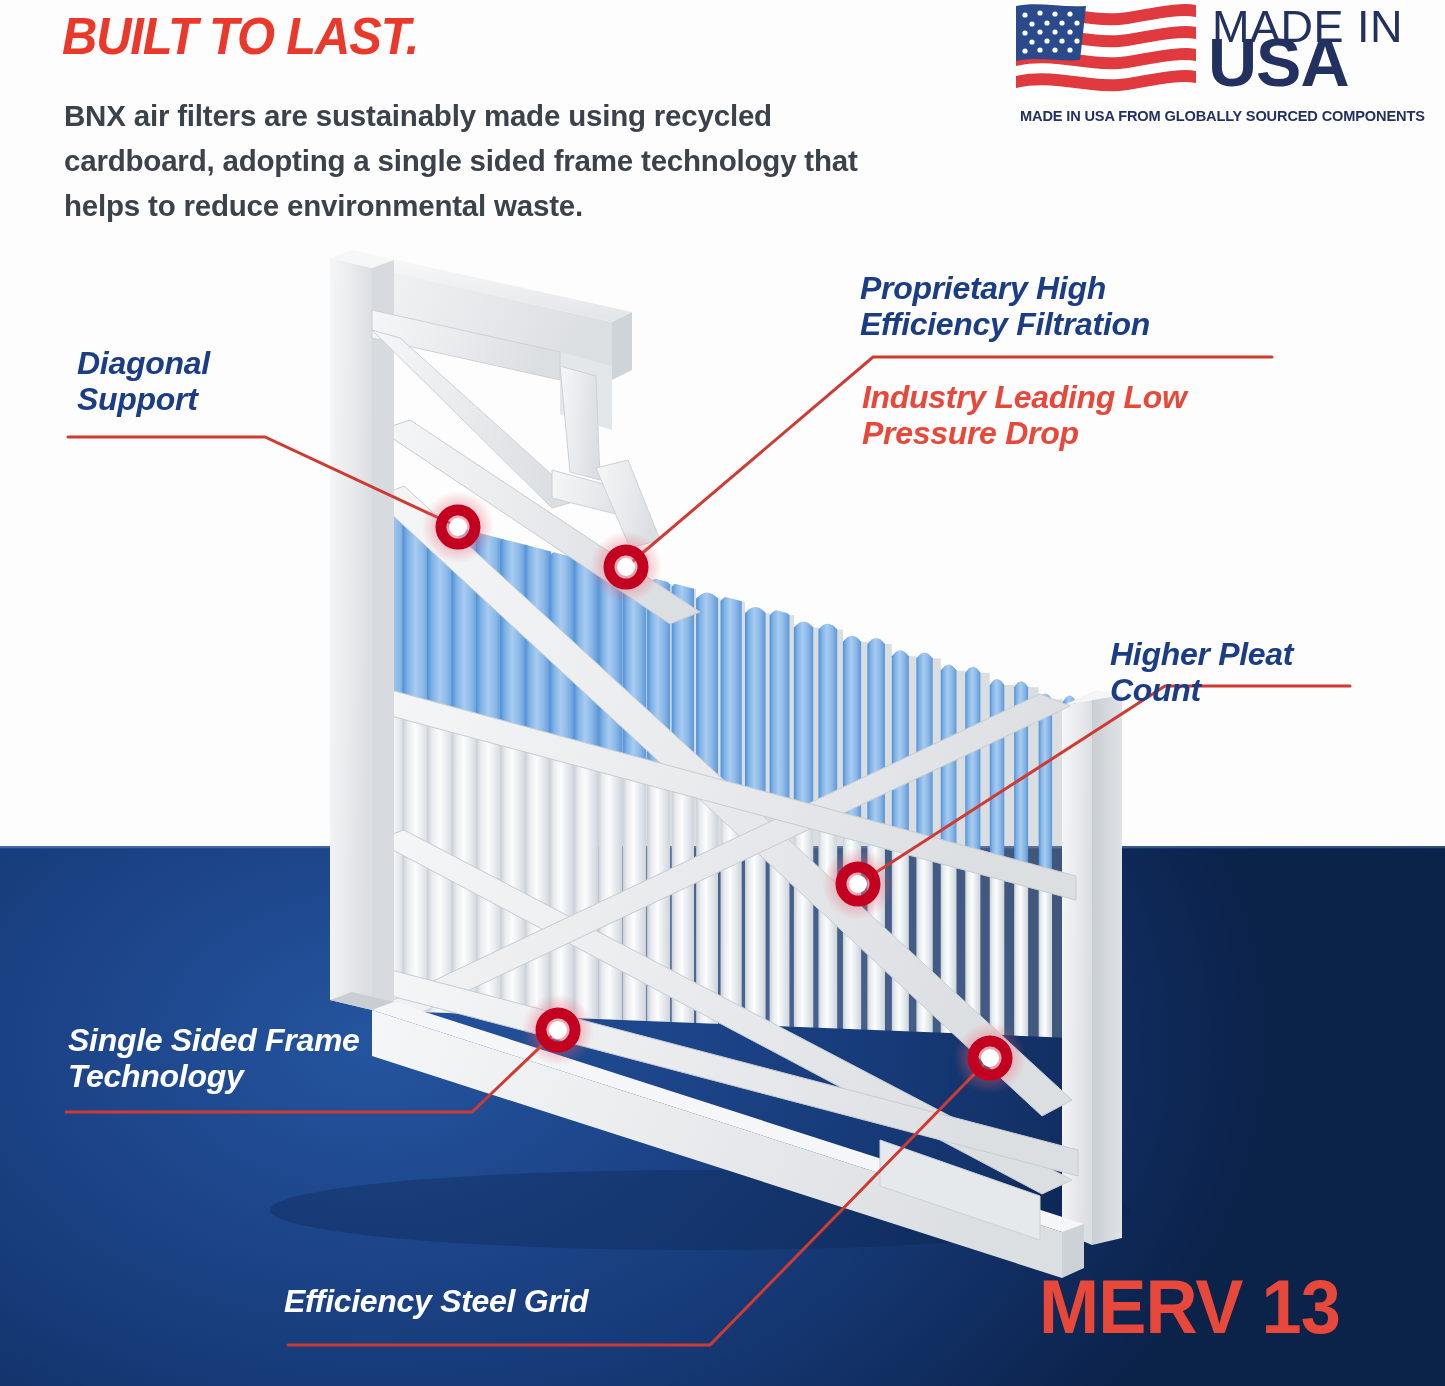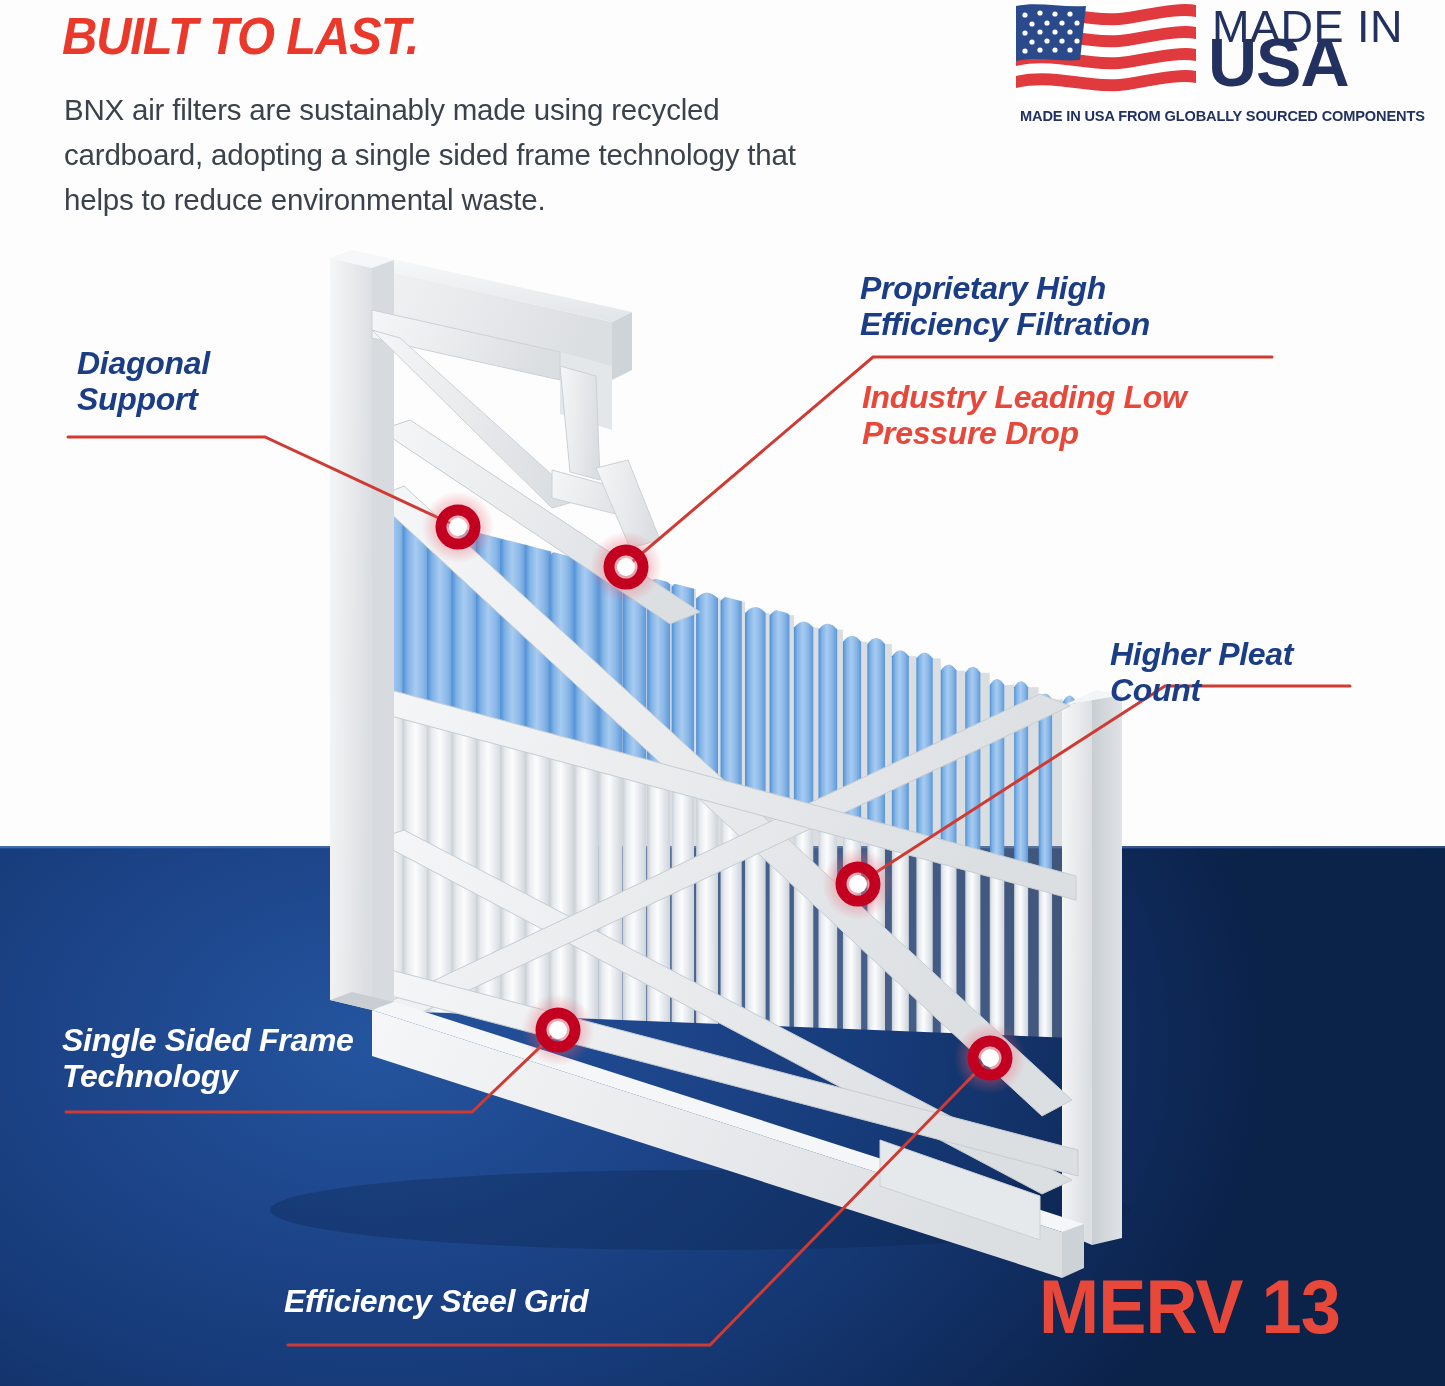--- a/index.html
+++ b/index.html
@@ -21,23 +21,23 @@
 
   
   .headline{
     position:absolute;left:62px;top:6px;
     font-size:52px;font-weight:bold;font-style:italic;
     letter-spacing:-1.2px;color:#ea392b;
     transform:scaleX(.94);transform-origin:left center;
     white-space:nowrap;
   }
   .body-copy{
-    position:absolute;left:64px;top:88px;width:800px;
+    position:absolute;left:64px;top:94px;width:800px;
     font-size:29.5px;line-height:1.52;color:#3c424b;
-    letter-spacing:-.2px;font-weight:400;
+    letter-spacing:-.2px;font-weight:700;
   }
 
   
   .usa-badge{position:absolute;left:1016px;top:2px;width:390px;height:130px;}
   .usa-flag{position:absolute;left:0;top:2px;width:180px;height:97px;}
   .usa-made{
     position:absolute;left:196px;top:2px;
     font-size:45px;font-weight:400;color:#22315f;letter-spacing:.5px;line-height:1;
   }
   .usa-usa{
@@ -56,21 +56,21 @@
   .callout{position:absolute;font-style:italic;font-weight:bold;letter-spacing:-.3px;}
   .callout .line{display:block;white-space:nowrap;}
   .c-navy{color:#1b3d85;}
   .c-red{color:#e8483a;}
   .c-white{color:#ffffff;}
 
   #co-diagonal{left:77px;top:345px;font-size:32px;line-height:1.14;}
   #co-propriety{left:860px;top:270px;font-size:32px;line-height:1.14;}
   #co-pressure{left:862px;top:379px;font-size:32px;line-height:1.14;}
   #co-pleat{left:1110px;top:636px;font-size:32px;line-height:1.14;}
-  #co-frame{left:62px;top:1022px;font-size:32px;line-height:1.14;}
+  #co-frame{left:68px;top:1022px;font-size:32px;line-height:1.14;}
   #co-steel{left:284px;top:1283px;font-size:32px;line-height:1.14;}
 
   .merv{
     position:absolute;left:1039px;top:1263px;
     font-size:76px;font-weight:bold;color:#e8483a;letter-spacing:-1px;
     transform:scaleX(.95);transform-origin:left center;white-space:nowrap;
   }
 </style>
 </head>
 <body>

